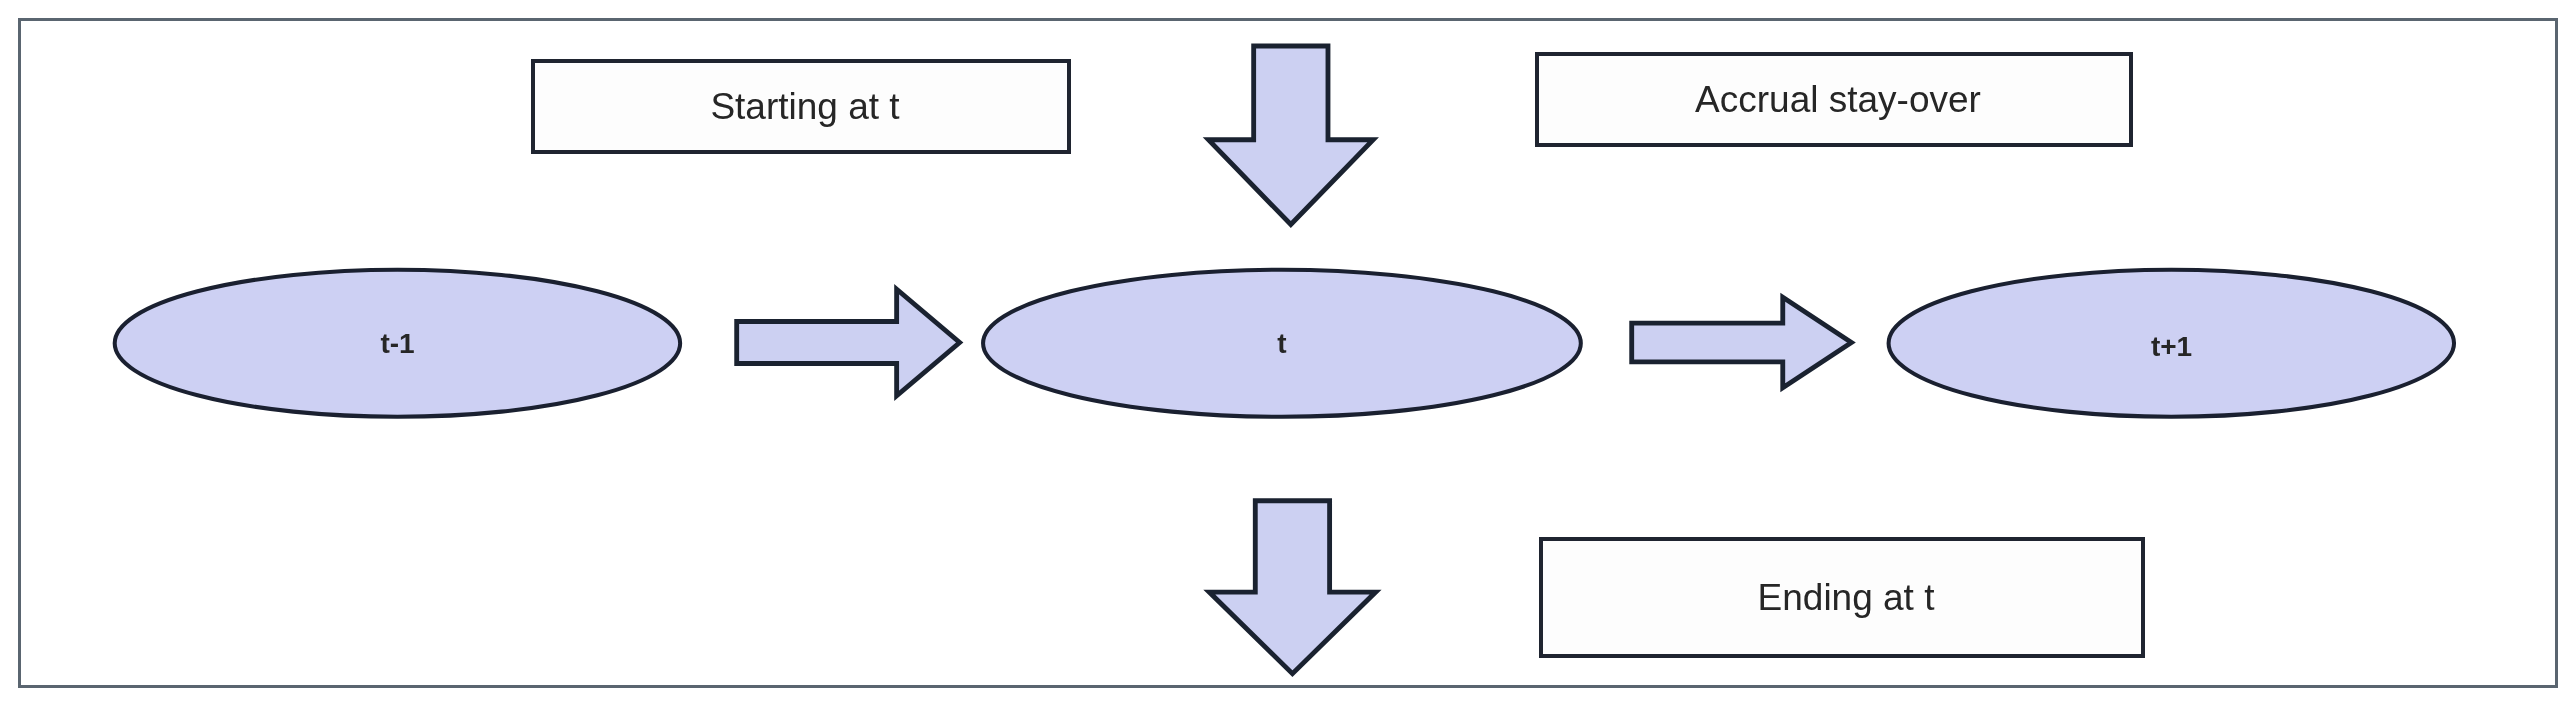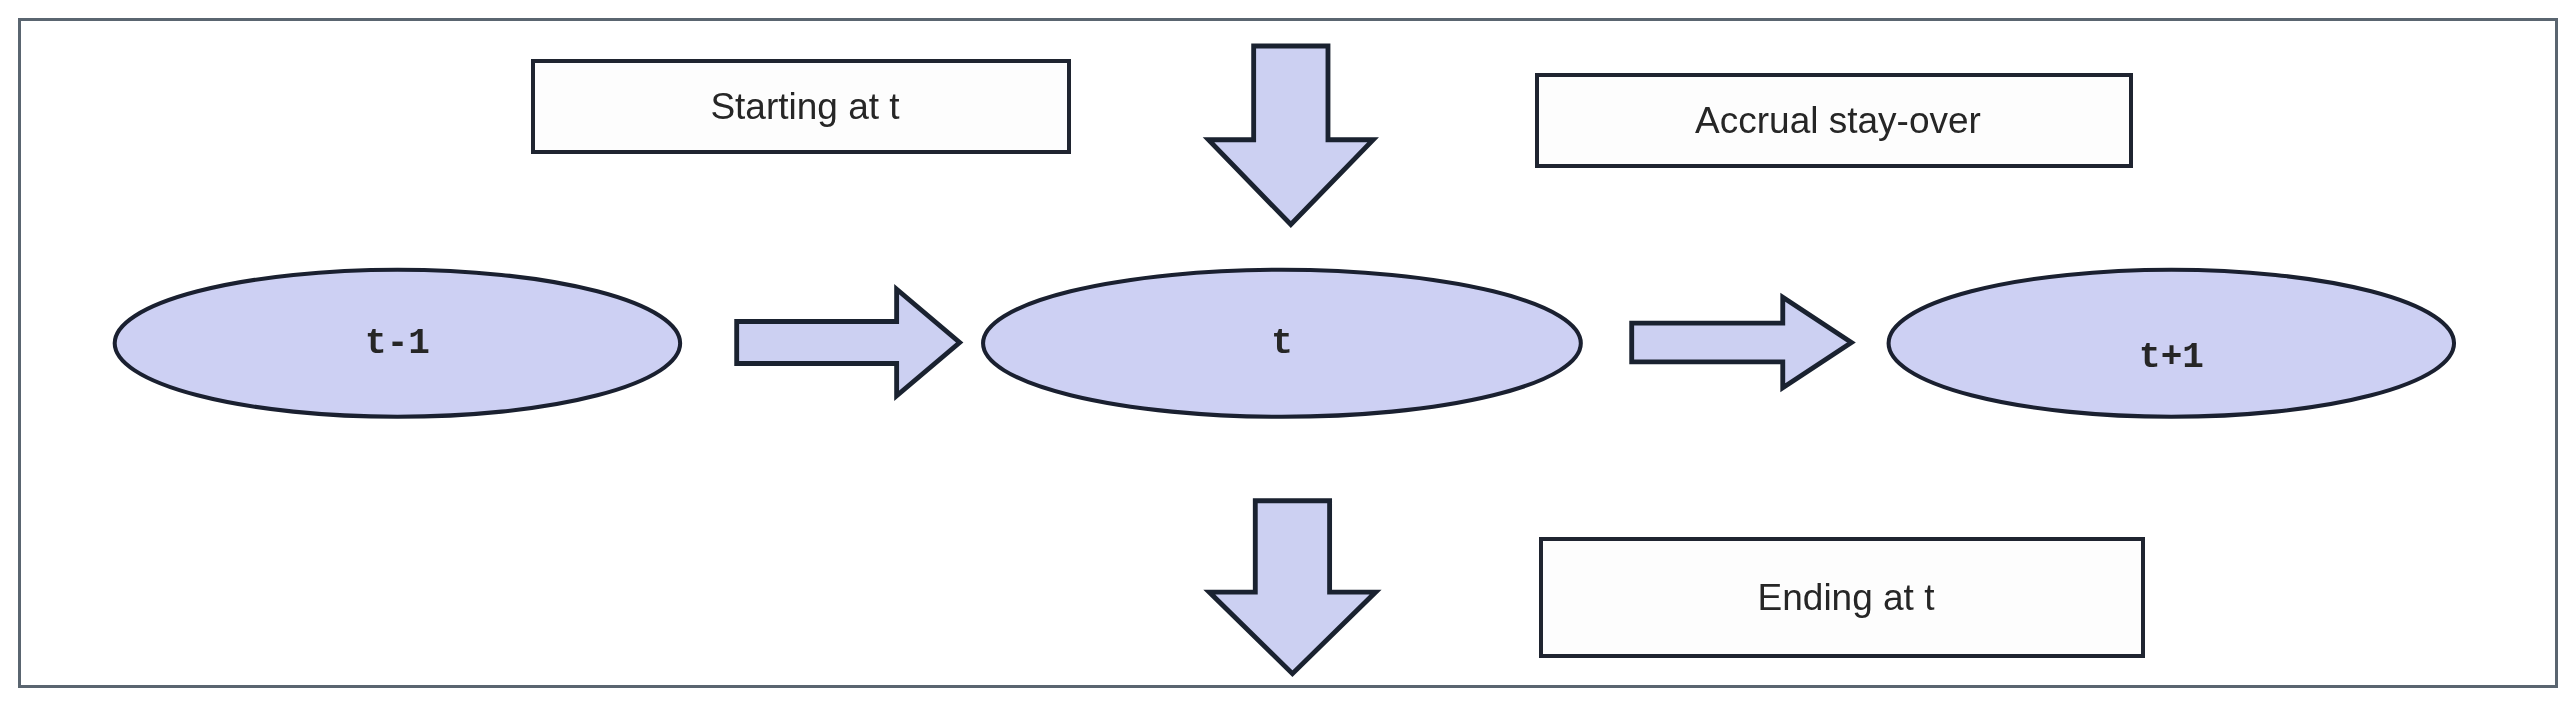--- a/index.html
+++ b/index.html
@@ -47,23 +47,23 @@
     stroke: #1a2230;
     stroke-width: 6;
     stroke-linejoin: miter;
   }
   
   .node-label {
     position: absolute;
     display: flex;
     align-items: center;
     justify-content: center;
-    font-family: Liberation Mono, monospace;
+    font-family: Liberation Sans, sans-serif;
     font-weight: bold;
-    font-size: 36px;
+    font-size: 28px;
     color: #262626;
     letter-spacing: 0px;
     white-space: nowrap;
     user-select: none;
   }
   
   .anno-box {
     position: absolute;
     box-sizing: border-box;
     background: #fdfdfd;
@@ -105,29 +105,29 @@
   </svg>
 
   <div class="node-label" style="left:115px; top:307px; width:565px; height:73px;">
     <span>t-1</span>
   </div>
 
   <div class="node-label" style="left:983px; top:307px; width:598px; height:73px;">
     <span>t</span>
   </div>
 
-  <div class="node-label" style="left:1889px; top:321px; width:565px; height:73px;">
+  <div class="node-label" style="left:1889px; top:310px; width:565px; height:73px;">
     <span>t+1</span>
   </div>
 
   <div class="anno-box" style="left:531px; top:59px; width:540px; height:95px;">
     <span class="anno-text">Starting at t</span>
   </div>
 
-  <div class="anno-box" style="left:1535px; top:73px; width:598px; height:95px;">
+  <div class="anno-box" style="left:1535px; top:52px; width:598px; height:95px;">
     <span class="anno-text">Accrual stay-over</span>
   </div>
 
   <div class="anno-box" style="left:1539px; top:537px; width:606px; height:121px;">
     <span class="anno-text">Ending at t</span>
   </div>
 
 </div>
 
 

